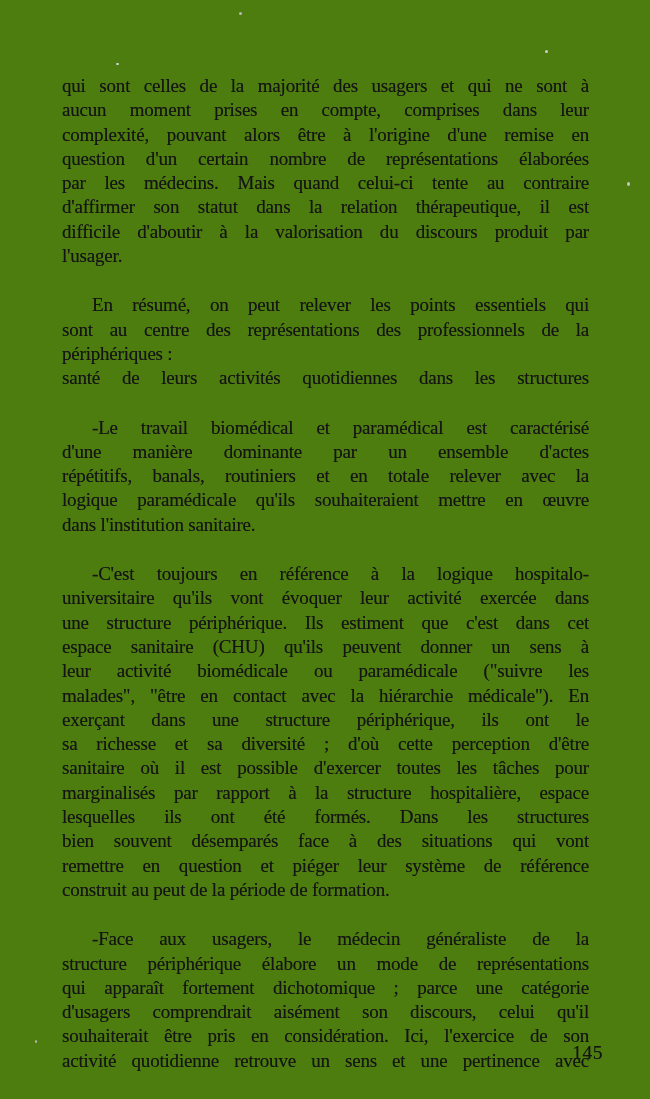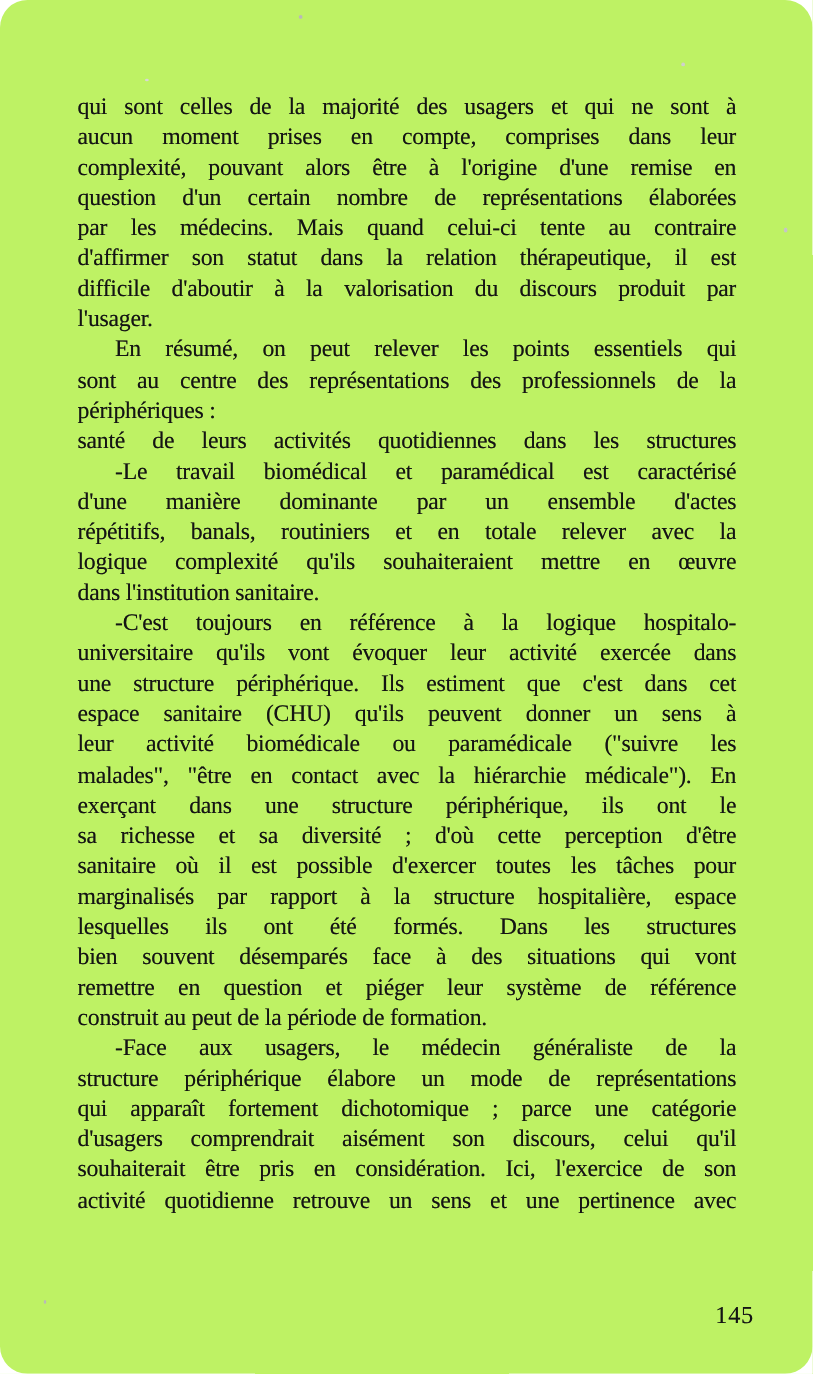--- a/index.html
+++ b/index.html
@@ -4,46 +4,45 @@
 <style>
   html, body {
     margin: 0;
     padding: 0;
     background: #ffffff;
   }
   .sheet {
     position: relative;
     width: 650px;
     height: 1099px;
-    background: #bef264;
+    background: #4d7c0f;
     overflow: hidden;
     font-family: "Liberation Serif", "DejaVu Serif", serif;
     color: #141414;
-    border-radius: 22px;
   }
   .text-block {
     position: absolute;
     left: 62px;
     top: 74px;
     width: 527px;
     font-size: 19px;
     letter-spacing: -0.2px;
     line-height: 24.3px;
     text-shadow: 0 0 0.4px rgba(20,20,20,0.55);
   }
   .para { margin: 0; }
   .line {
     height: 24.3px;
     overflow: hidden;
     text-align: justify;
     text-align-last: justify;
     white-space: normal;
   }
   .line.last { text-align-last: left; }
-  .line.indent { text-indent: 30px; }
+  .line.indent { text-indent: 30px; margin-top: 25px; }
   .page-number {
     position: absolute;
     top: 1042px;
     left: 563px;
     width: 40px;
     font-size: 19.5px;
     text-align: right;
     letter-spacing: 0.5px;
     text-shadow: 0 0 0.4px rgba(20,20,20,0.55);
   }
@@ -77,21 +76,21 @@
       <div class="para">
         <div class="line indent">En résumé, on peut relever les points essentiels qui</div>
         <div class="line">sont au centre des représentations des professionnels de la</div>
         <div class="line last">périphériques :</div>
         <div class="line">santé de leurs activités quotidiennes dans les structures</div>
       </div>
       <div class="para">
         <div class="line indent">-Le travail biomédical et paramédical est caractérisé</div>
         <div class="line">d'une manière dominante par un ensemble d'actes</div>
         <div class="line">répétitifs, banals, routiniers et en totale relever avec la</div>
-        <div class="line">logique complexité qu'ils souhaiteraient mettre en œuvre</div>
+        <div class="line">logique paramédicale qu'ils souhaiteraient mettre en œuvre</div>
         <div class="line last">dans l'institution sanitaire.</div>
       </div>
       <div class="para">
         <div class="line indent">-C'est toujours en référence à la logique hospitalo-</div>
         <div class="line">universitaire qu'ils vont évoquer leur activité exercée dans</div>
         <div class="line">une structure périphérique. Ils estiment que c'est dans cet</div>
         <div class="line">espace sanitaire (CHU) qu'ils peuvent donner un sens à</div>
         <div class="line">leur activité biomédicale ou paramédicale ("suivre les</div>
         <div class="line">malades", "être en contact avec la hiérarchie médicale"). En</div>
         <div class="line">exerçant dans une structure périphérique, ils ont le</div>

